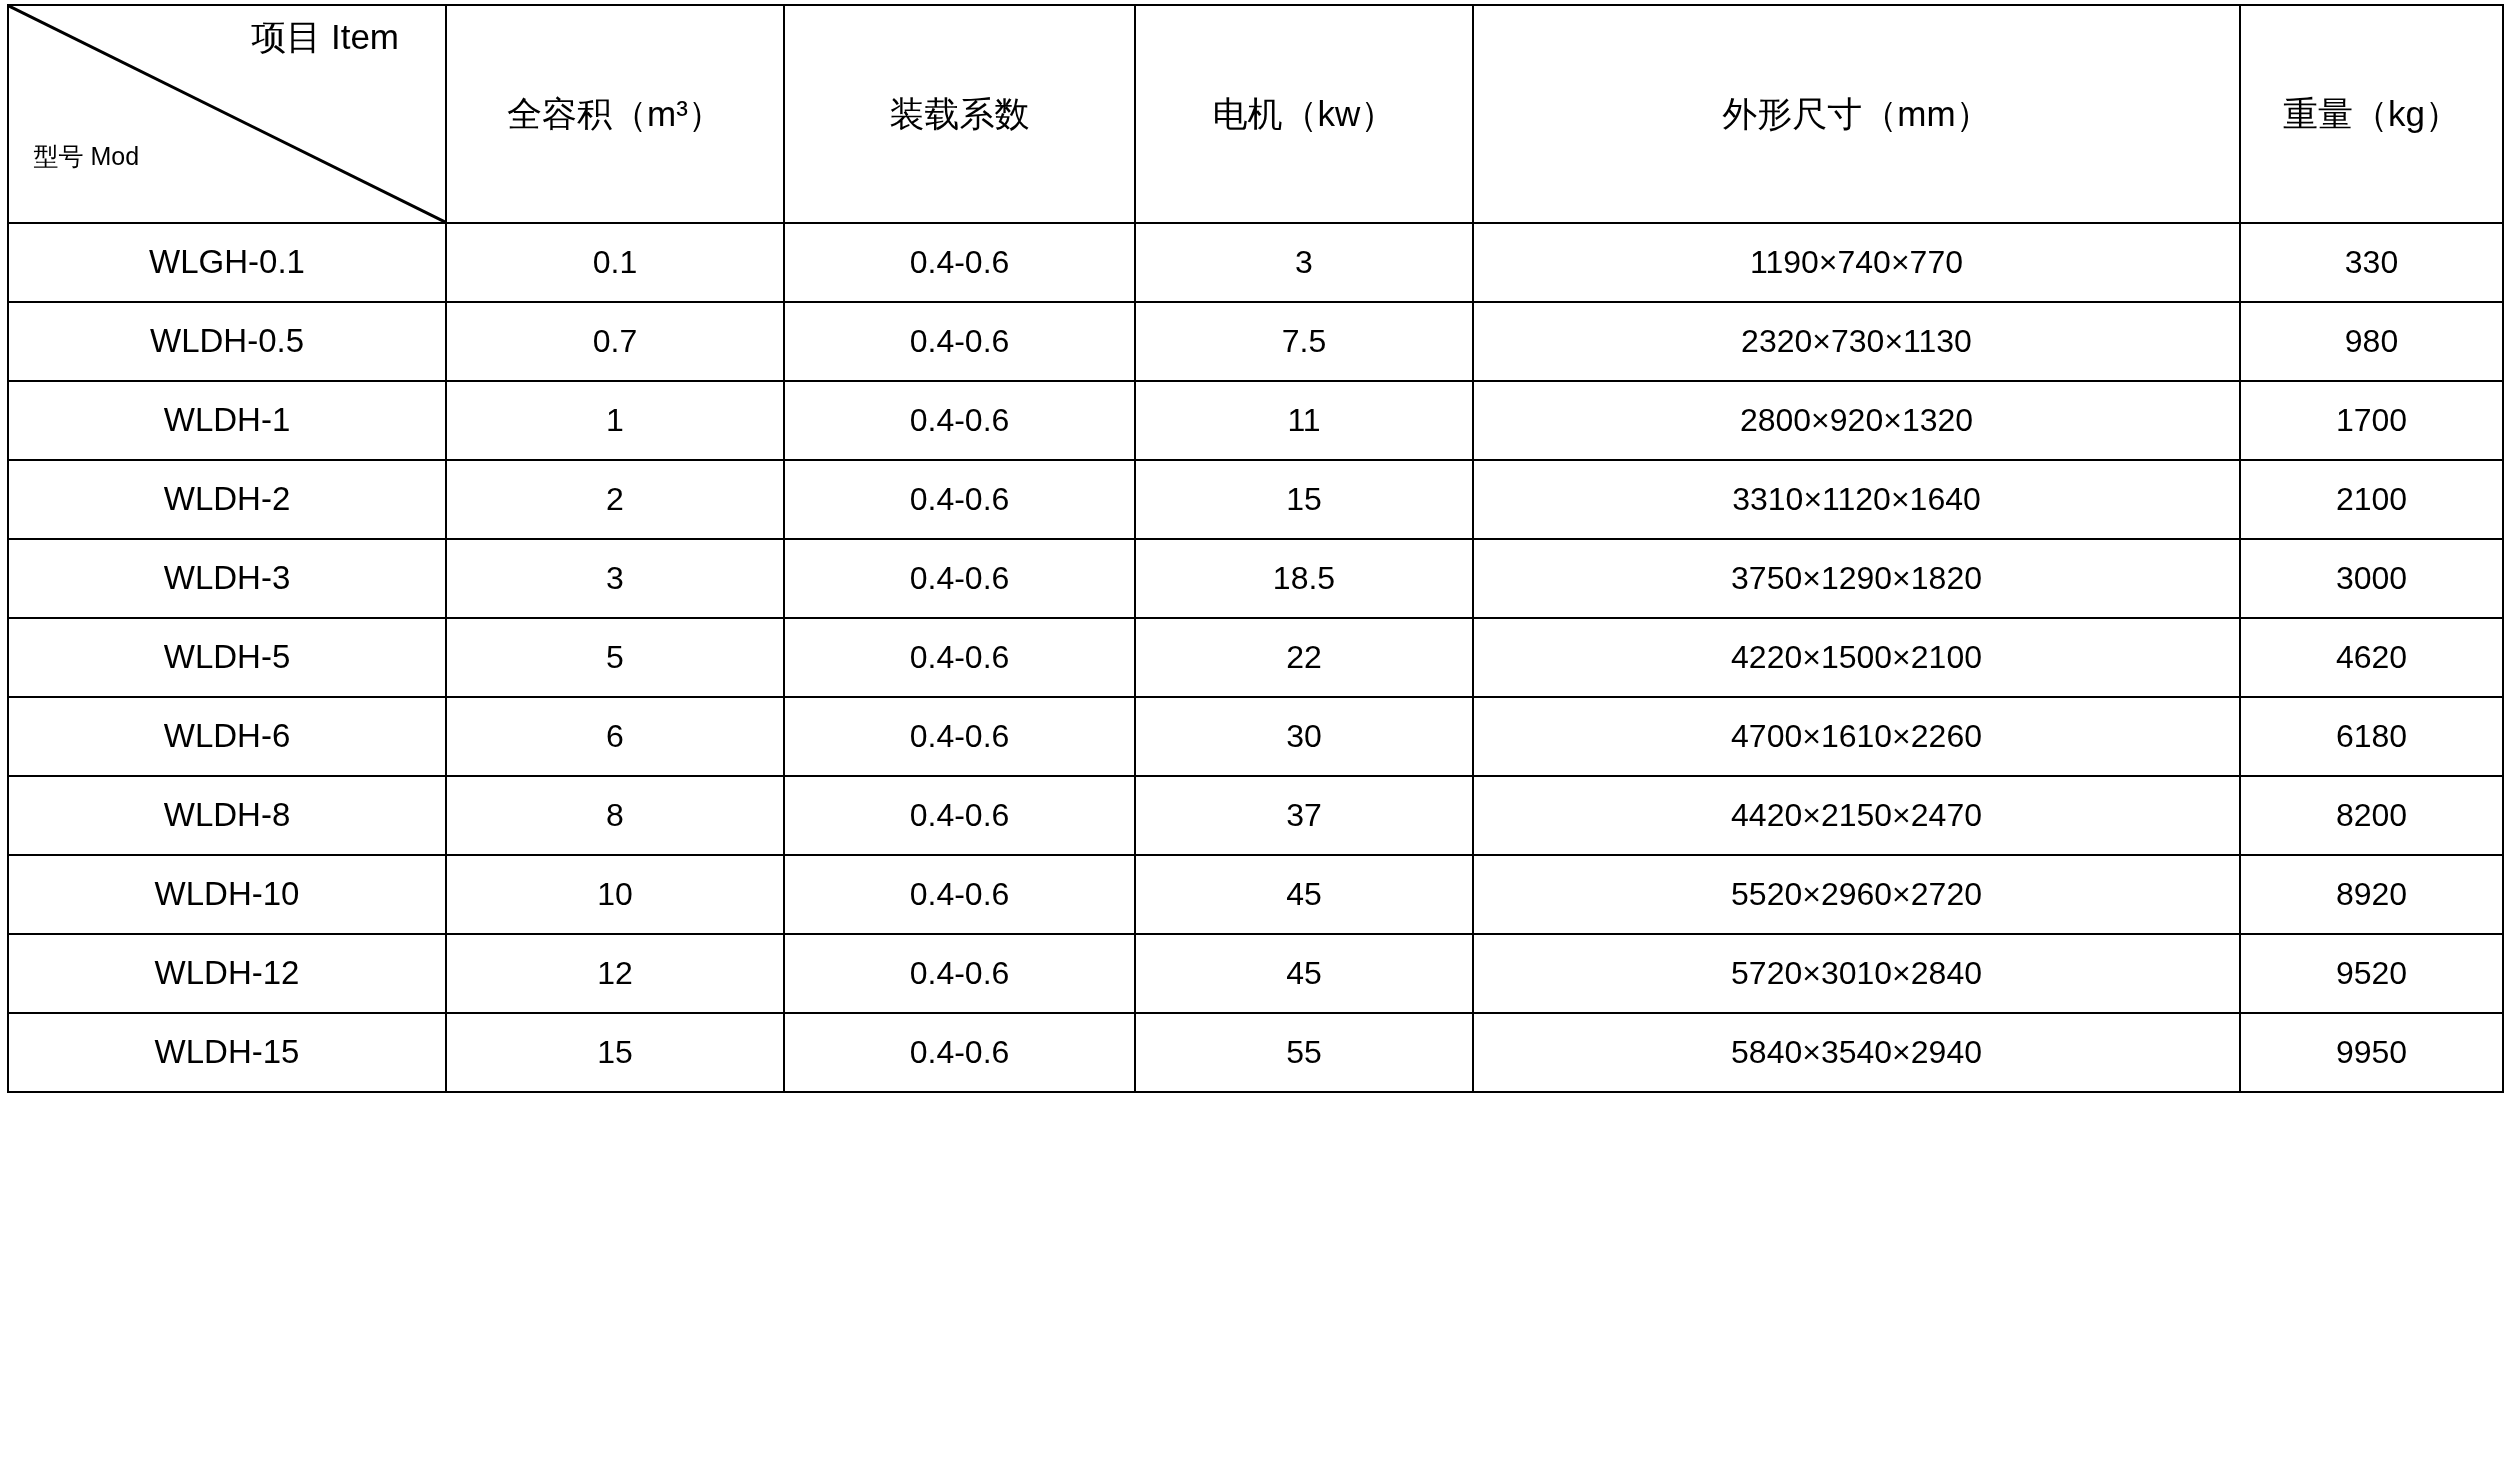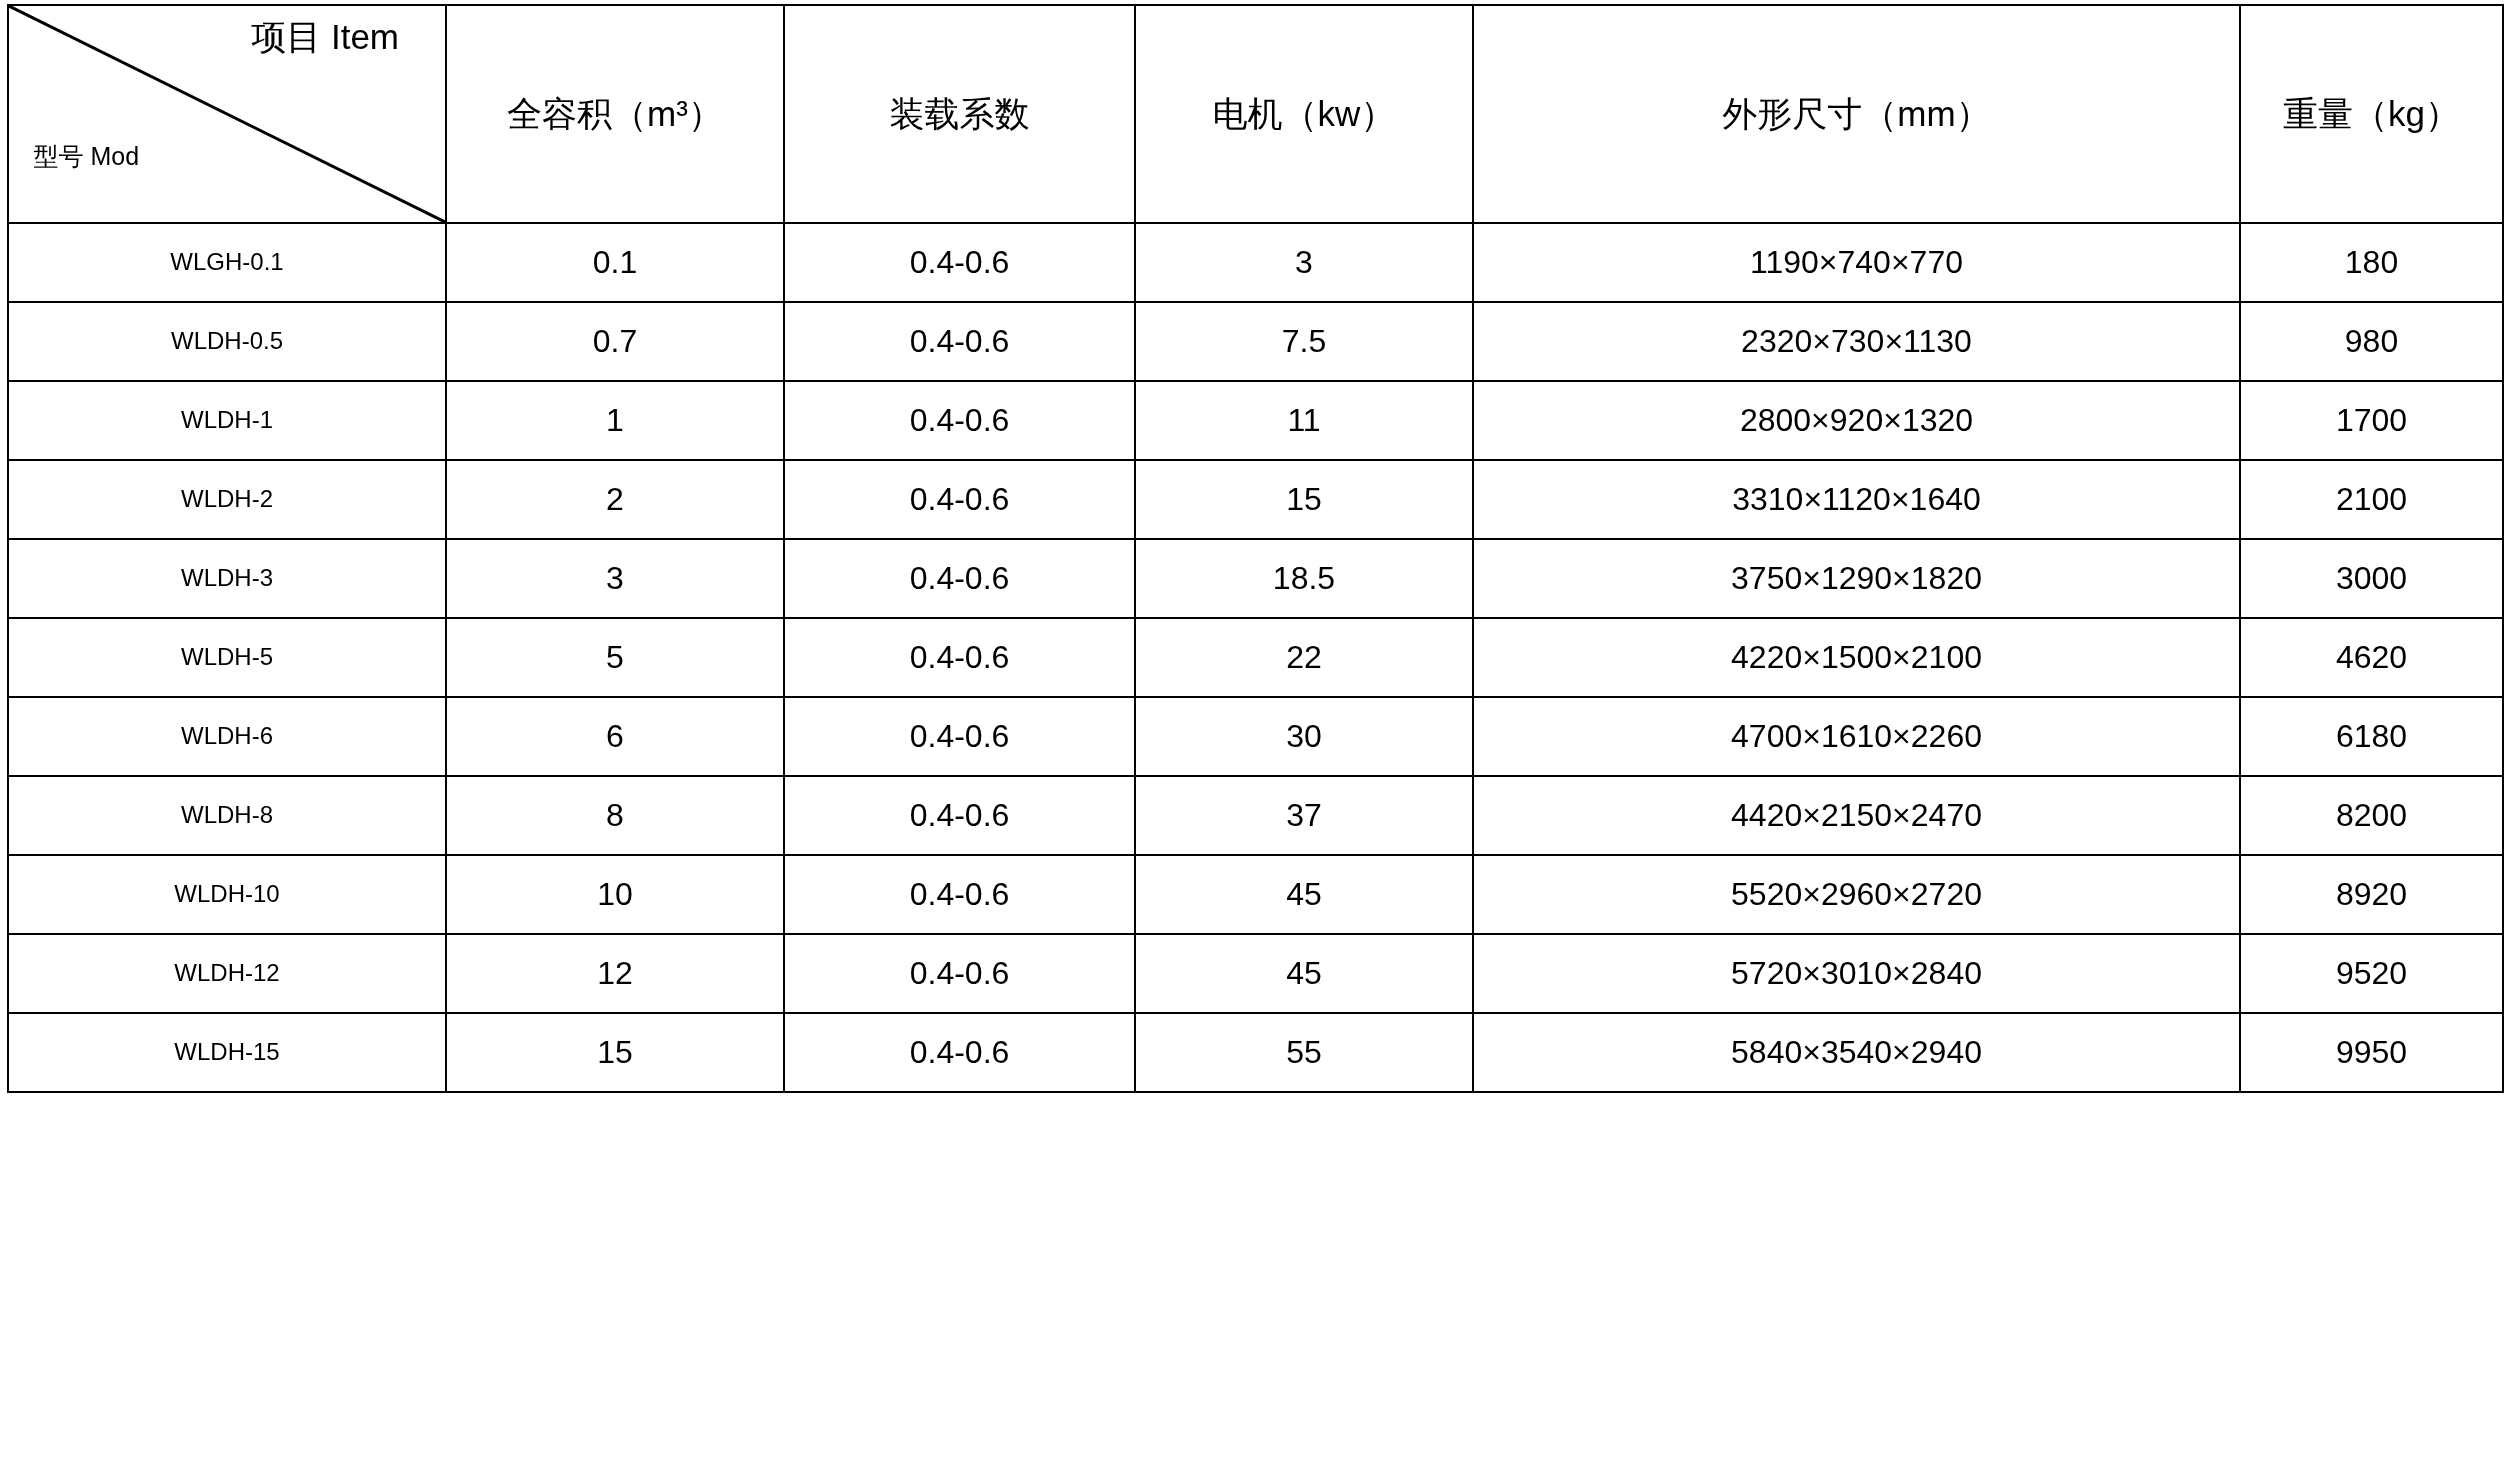--- a/index.html
+++ b/index.html
@@ -73,21 +73,21 @@
     position: absolute;
     bottom: 51px;
     left: 24.6px;
     font-size: 25px;
     white-space: nowrap;
   }
   tr.data td {
     height: 77px;
   }
   tr.data td.model {
-    font-size: 24px;
+    font-size: 33px;
     border-radius: 21px;
   }
 </style>
 </head>
 <body>
 
 <div class="sheet">
   <table class="spec">
     <colgroup>
       <col class="c0">
@@ -113,21 +113,21 @@
         <td>重量（kg）</td>
       </tr>
     </thead>
     <tbody>
       <tr class="data">
         <td class="model">WLGH-0.1</td>
         <td>0.1</td>
         <td>0.4-0.6</td>
         <td>3</td>
         <td>1190×740×770</td>
-        <td>180</td>
+        <td>330</td>
       </tr>
       <tr class="data">
         <td class="model">WLDH-0.5</td>
         <td>0.7</td>
         <td>0.4-0.6</td>
         <td>7.5</td>
         <td>2320×730×1130</td>
         <td>980</td>
       </tr>
       <tr class="data">

